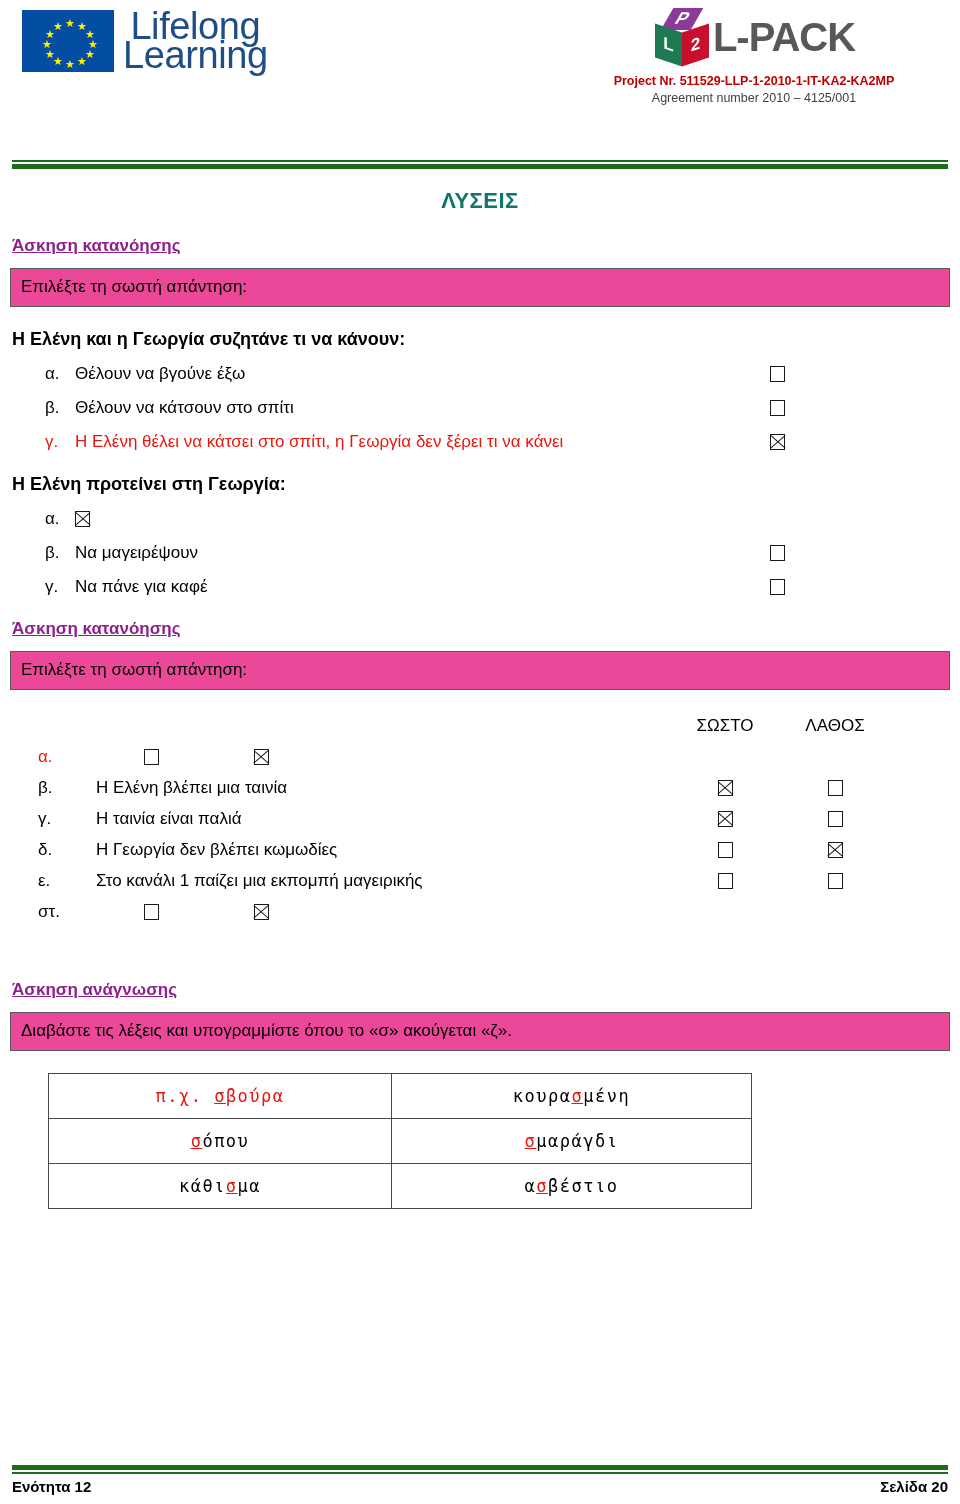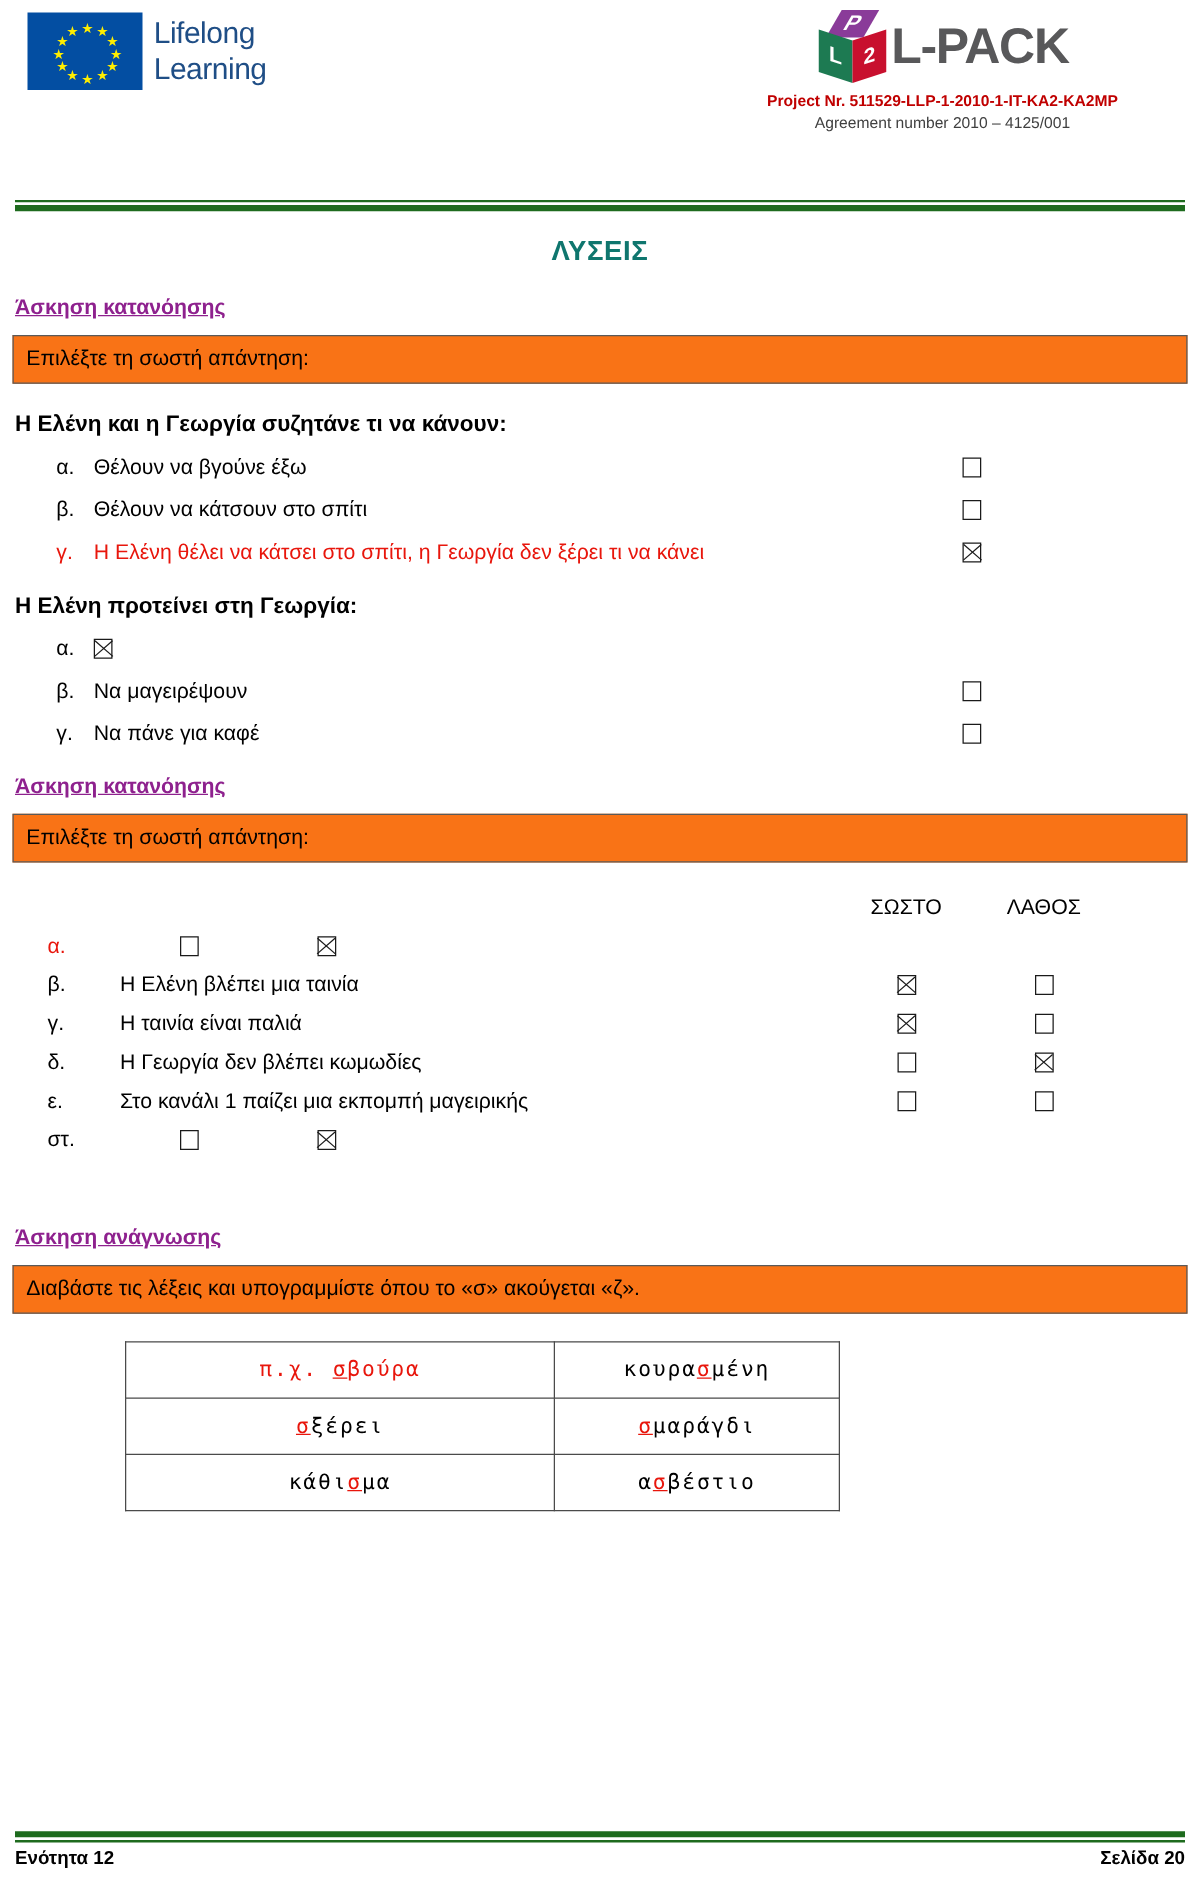--- a/index.html
+++ b/index.html
@@ -36,24 +36,25 @@
   }
   .eu-star {
     position: absolute;
     color: #ffee00;
     font-size: 11px;
     line-height: 11px;
   }
   .ll-text {
     margin-left: 9px;
     color: #1f4e86;
-    font-size: 24px;
+    font-size: 38px;
     line-height: 29px;
     font-weight: 400;
     letter-spacing: -0.4px;
+    text-align: center;
   }
   .ll-text div { white-space: nowrap; }
 
   .lpack-wrap {
     position: absolute;
     right: 26px;
     top: 6px;
     text-align: center;
     width: 360px;
   }
@@ -158,21 +159,21 @@
     color: #8e218e;
     font-size: 17px;
     font-weight: bold;
     text-decoration: underline;
     margin-left: 12px;
     margin-top: 22px;
   }
 
   .instruction-box {
     margin: 12px 10px 0 10px;
-    background: #f97316;
+    background: #ec4899;
     border: 1px solid #5a5a5a;
     padding: 8px 10px 9px 10px;
     font-size: 17px;
     color: #000000;
   }
 
   .prompt {
     margin: 22px 0 0 12px;
     font-size: 18px;
     font-weight: bold;
@@ -254,22 +255,22 @@
   }
   .tf-cell {
     flex: 0 0 110px;
     display: flex;
     justify-content: center;
   }
   .tf-pad { flex: 0 0 70px; }
 
   
   .word-table {
-    margin: 22px 0 0 100px;
-    width: 572px;
+    margin: 22px 0 0 48px;
+    width: 704px;
     border-collapse: collapse;
   }
   .word-table td {
     border: 1px solid #4a4a4a;
     height: 44px;
     text-align: center;
     font-size: 17px;
     font-family: "DejaVu Sans Mono", monospace;
     letter-spacing: 1.5px;
     padding: 0 6px;
@@ -480,21 +481,21 @@
       <tr>
     <td class="left-col">
       <span class="all-red">π.χ. </span><span class="hl">σ</span><span class="all-red">βούρα</span>
     </td>
     <td>
       <span>κουρα</span><span class="hl">σ</span><span>μένη</span>
     </td>
   </tr>
   <tr>
     <td class="left-col">
-      <span></span><span class="hl">σ</span><span>ξέρει</span>
+      <span></span><span class="hl">σ</span><span>όπου</span>
     </td>
     <td>
       <span></span><span class="hl">σ</span><span>μαράγδι</span>
     </td>
   </tr>
   <tr>
     <td class="left-col">
       <span>κάθι</span><span class="hl">σ</span><span>μα</span>
     </td>
     <td>

